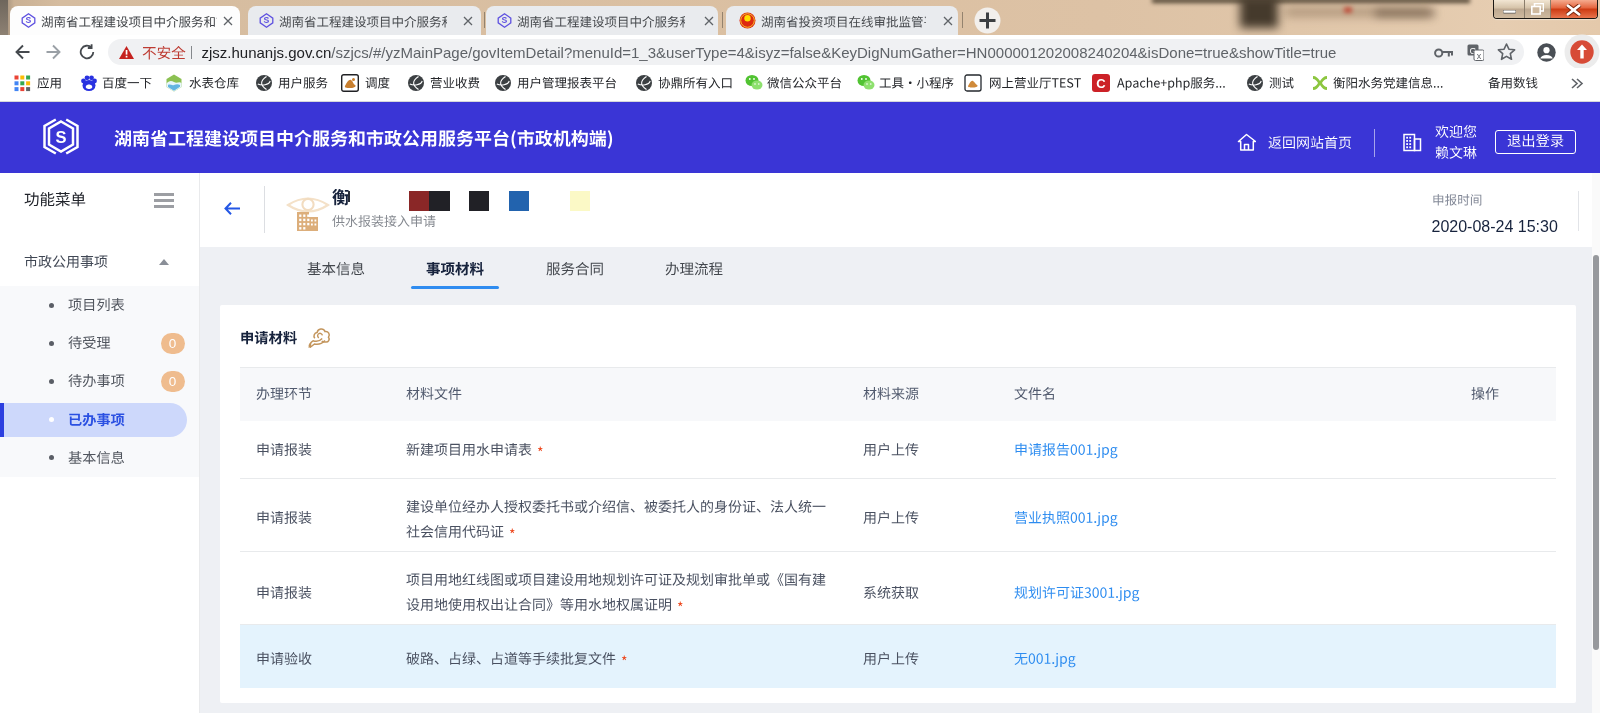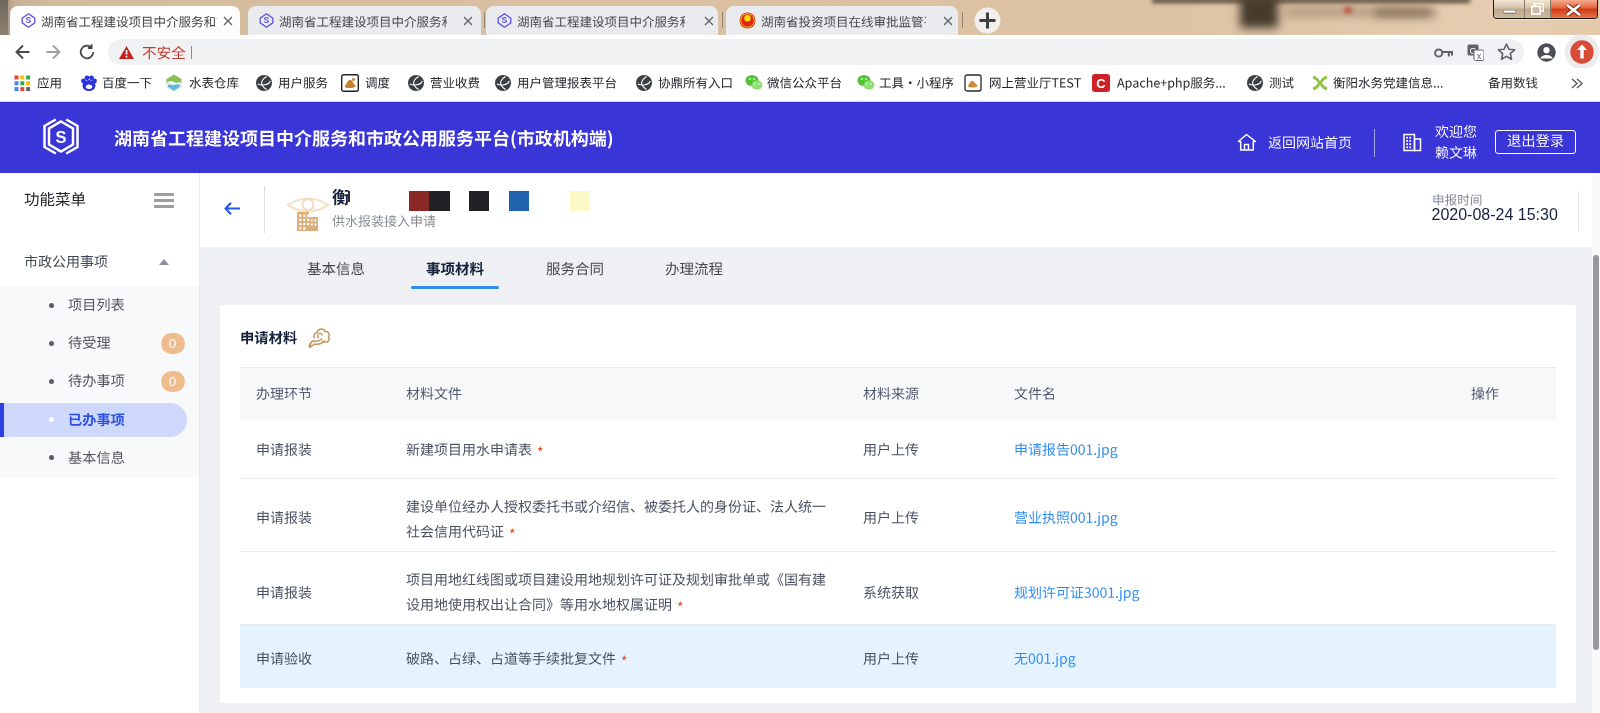--- a/index.html
+++ b/index.html
@@ -387,20 +387,21 @@
       <rect x="6.7" y="9.8" width="1.7" height="1.7" fill="#fff"></rect>
     </svg>
     <svg style="position:absolute;left:141.5px;top:45.5px;" width="45.8" height="18.25">
       <g fill="#bd3b32" transform="translate(0,12.264) scale(0.0146,-0.0146)">
         <use href="#g25" x="0"></use>
         <use href="#g26" x="1000"></use>
         <use href="#g27" x="2000"></use>
       </g>
     </svg>
     <div style="position:absolute;left:191px;top:46px;width:1px;height:13px;background:#85888c;"></div>
+    <div style="position:absolute;left:201.5px;top:44.5px;font-size:15px;color:#202124;white-space:pre;line-height:1;"><span style="color:#202124">zjsz.hunanjs.gov.cn</span><span style="color:#5f6368">/szjcs/#/yzMainPage/govItemDetail?menuId=1_3&amp;userType=4&amp;isyz=false&amp;KeyDigNumGather=HN000001202008240204&amp;isDone=true&amp;showTitle=true</span></div>
     <svg style="position:absolute;left:1434px;top:45.5px;" width="19" height="14">
       <circle cx="4.7" cy="7" r="3.6" fill="none" stroke="#5f6368" stroke-width="2"></circle>
       <path d="M8.3 6H18V9.5M14.8 6V10.5" stroke="#5f6368" stroke-width="2" fill="none"></path>
     </svg>
     <svg style="position:absolute;left:1467px;top:44px;" width="17" height="17">
       <rect x="0.5" y="0.5" width="11" height="11" rx="1.5" fill="#5f6368"></rect>
       <text x="6" y="9.5" font-family="Liberation Sans" font-size="9" fill="#fff" text-anchor="middle">G</text>
       <rect x="7" y="6" width="10" height="10.5" rx="1.5" fill="#fff" stroke="#5f6368" stroke-width="1"></rect>
       <text x="12" y="14.5" font-family="Liberation Sans" font-size="9" fill="#5f6368" text-anchor="middle">x</text>
     </svg>
@@ -859,21 +860,21 @@
       </g>
     </svg>
     <svg style="position:absolute;left:1431.5px;top:194.4px;" width="52.4" height="15.75">
       <g fill="#808695" transform="translate(0,10.584) scale(0.0126,-0.0126)">
         <use href="#g142" x="0"></use>
         <use href="#g45" x="1000"></use>
         <use href="#g144" x="2000"></use>
         <use href="#g145" x="3000"></use>
       </g>
     </svg>
-    <div style="position:absolute;left:1431.5px;top:207px;font-size:16px;color:#17233d;white-space:pre;line-height:1;">2020-08-24 15:30</div>
+    <div style="position:absolute;left:1431.5px;top:219px;font-size:16px;color:#17233d;white-space:pre;line-height:1;">2020-08-24 15:30</div>
     <div style="position:absolute;left:1578px;top:191px;width:1px;height:40px;background:#e2e4e8;"></div>
     <div style="position:absolute;left:200px;top:247px;width:1392px;height:466px;background:#eef0f4;"></div>
     <svg style="position:absolute;left:306.5px;top:262px;" width="60" height="18.125">
       <g fill="#43474d" transform="translate(0,12.18) scale(0.0145,-0.0145)">
         <use href="#g136" x="0"></use>
         <use href="#g137" x="1000"></use>
         <use href="#g53" x="2000"></use>
         <use href="#g79" x="3000"></use>
       </g>
     </svg>

